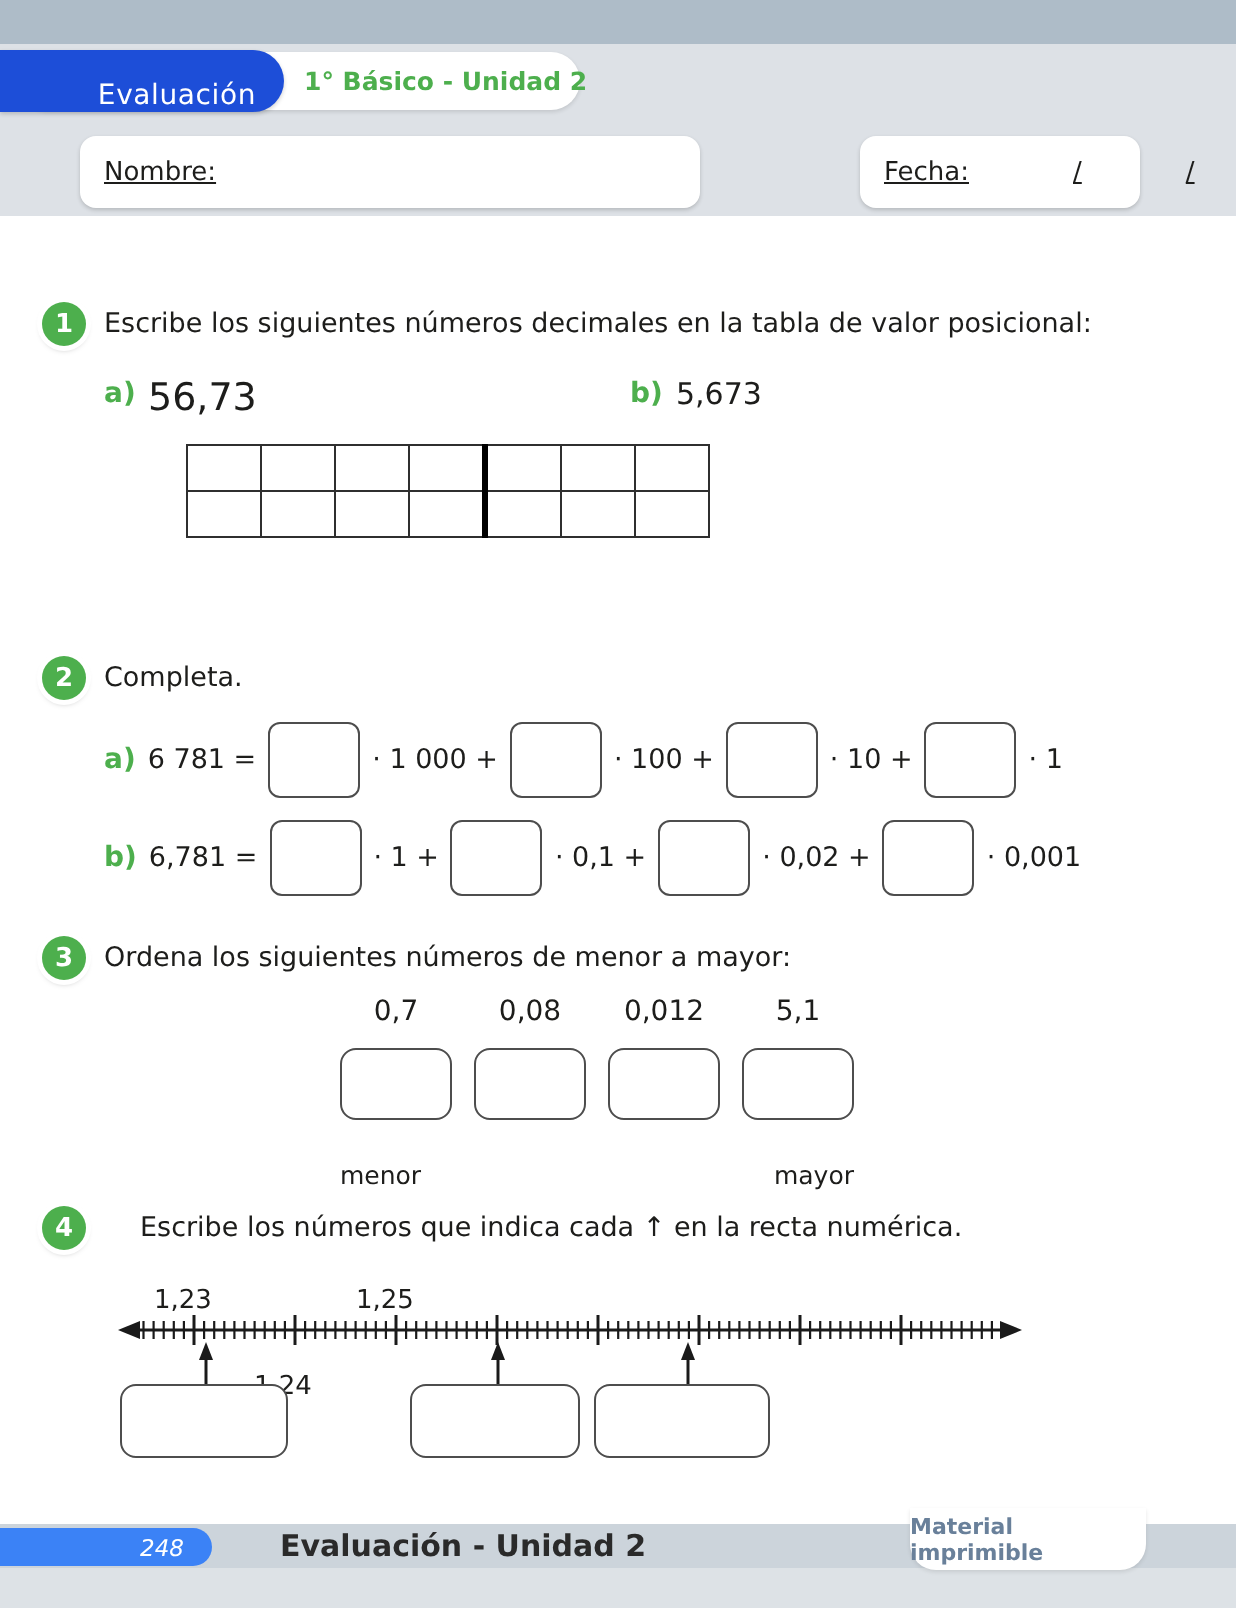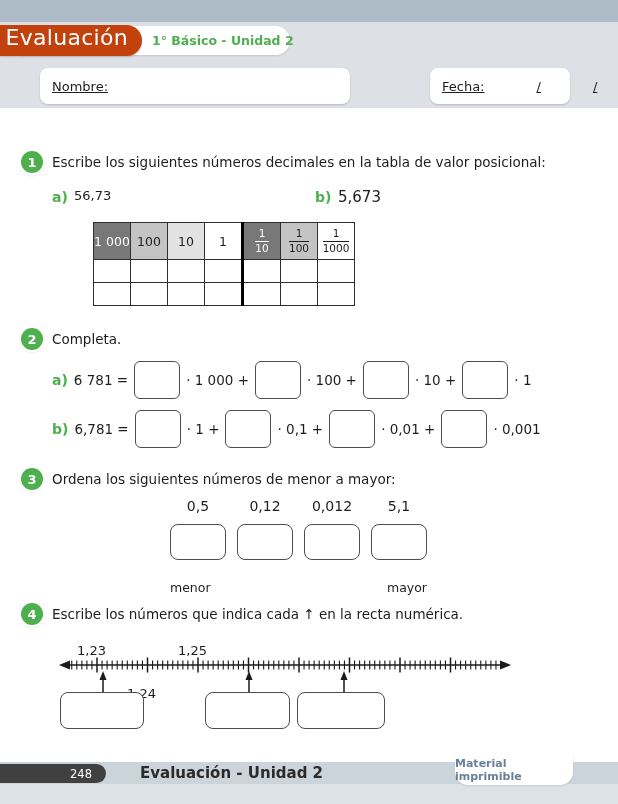--- a/index.html
+++ b/index.html
@@ -5,23 +5,23 @@
   html,body{margin:0;padding:0;}
   body{width:618px;height:804px;position:relative;background:#fff;
        font-family:"DejaVu Sans","Liberation Sans",sans-serif;color:#1d1d1b;overflow:hidden;}
   .abs{position:absolute;}
 
   
   .top-strip{left:0;top:0;width:618px;height:22px;background:#aebcc8;}
   .header-bg{left:0;top:22px;width:618px;height:86px;background:#dde1e6;}
   .badge-white-pill{left:10px;top:26px;width:280px;height:29px;background:#fff;
       border-radius:15px;box-shadow:0 1px 2px rgba(0,0,0,.12);}
-  .badge-green-pill{left:0;top:25px;width:142px;height:31px;background:#c2410c;
-      border-radius:0 16px 16px 0;color:#fff;font-size:22px;letter-spacing:.3px;
-      display:flex;align-items:flex-start;justify-content:flex-end;padding-right:14px;
+  .badge-green-pill{left:0;top:25px;width:142px;height:31px;background:#1d4ed8;
+      border-radius:0 16px 16px 0;color:#fff;font-size:14px;letter-spacing:.3px;
+      display:flex;align-items:flex-end;justify-content:flex-end;padding-right:14px;
       box-sizing:border-box;box-shadow:0 1px 2px rgba(0,0,0,.18);}
   .badge-subtitle{left:152px;top:33px;color:#4daf4d;font-weight:bold;font-size:12.5px;}
   .field-box{background:#fff;border-radius:8px;box-shadow:0 1px 2px rgba(0,0,0,.18);
       display:flex;align-items:center;box-sizing:border-box;font-size:13px;text-decoration:underline;}
   .name-box{left:40px;top:68px;width:310px;height:36px;padding-left:12px;}
   .date-box{left:430px;top:68px;width:140px;height:36px;padding-left:12px;gap:20px;}
   .date-slash{display:inline-block;margin-left:32px;}
 
   
   .qbadge{width:22px;height:22px;border-radius:50%;background:#4daf4d;color:#fff;
@@ -61,23 +61,23 @@
   .nl-label{font-size:13px;width:40px;}
   .nl-answer{border:1.5px solid #4d4d4d;border-radius:8px;background:#fff;
       box-sizing:border-box;height:37px;}
 
   
   .footer-bottom{left:0;top:784px;width:618px;height:20px;background:#dde2e6;}
   .footer-band{left:0;top:762px;width:618px;height:22px;background:#ccd4db;}
   .material-tab{left:455px;top:754px;width:118px;height:31px;background:#fff;
       border-radius:0 0 13px 13px;display:flex;align-items:center;justify-content:center;
       color:#69809a;font-size:11px;font-weight:bold;box-shadow:0 1px 2px rgba(0,0,0,.10);}
-  .page-pill{left:0;top:764px;width:106px;height:19px;background:#404040;color:#fff;
+  .page-pill{left:0;top:764px;width:106px;height:19px;background:#3b82f6;color:#fff;
       border-radius:0 10px 10px 0;font-size:11.5px;display:flex;align-items:center;
-      justify-content:flex-end;padding-right:14px;box-sizing:border-box;}
+      justify-content:flex-end;padding-right:14px;box-sizing:border-box;font-style:italic;}
   .footer-label{left:140px;top:764px;height:19px;line-height:19px;font-size:15px;
       font-weight:bold;color:#2a2a2a;}
 </style>
 </head>
 <body>
 
 <div class="abs top-strip"></div>
 <div class="abs header-bg"></div>
 <div class="abs badge-white-pill"></div>
 <div class="abs badge-green-pill">
@@ -93,50 +93,26 @@
   <span class="date-slash">/</span>
   <span class="date-slash">/</span>
 </div>
 
 <div class="abs qbadge" style="left:21px;top:151px;">
   <span>1</span>
 </div>
 <div class="abs qtext" style="left:52px;top:154px;">Escribe los siguientes números decimales en la tabla de valor posicional:</div>
 
 <span class="abs green-label" style="left:52px;top:189px;">a)</span>
-<span class="abs" style="left:74px;top:188px;font-size:13px;">56,73</span>
+<span class="abs" style="left:74px;top:188px;font-size:19px;">56,73</span>
 <span class="abs green-label" style="left:315px;top:189px;">b)</span>
 <span class="abs" style="left:338px;top:188px;font-size:15px;">5,673</span>
 
 <table class="abs pv-table" style="left:93px;top:222px;">
   <tbody>
-      <tr class="pv-head">
-    <td class="c-dark">1 000</td>
-    <td class="c-mid">100</td>
-    <td class="c-light">10</td>
-    <td class="divider">1</td>
-    <td class="c-dark">
-      <span class="frac">
-        <span class="fnum">1</span>
-        <span class="fden">10</span>
-      </span>
-    </td>
-    <td class="c-mid">
-      <span class="frac">
-        <span class="fnum">1</span>
-        <span class="fden">100</span>
-      </span>
-    </td>
-    <td>
-      <span class="frac">
-        <span class="fnum">1</span>
-        <span class="fden">1000</span>
-      </span>
-    </td>
-  </tr>
   <tr class="pv-row">
     <td></td>
         <td></td>
     <td></td>
         <td class="divider"></td>
     <td></td>
         <td></td>
     <td></td>
   </tr>
   <tr class="pv-row">
@@ -170,49 +146,49 @@
 </div>
 
 <div class="abs eq-row" style="left:52px;top:408px;height:42px;">
   <span class="green-label">b)</span>
   <span>6,781 =</span>
   <span class="eq-box"></span>
   <span>· 1 +</span>
   <span class="eq-box"></span>
   <span>· 0,1 +</span>
   <span class="eq-box"></span>
-  <span>· 0,01 +</span>
+  <span>· 0,02 +</span>
   <span class="eq-box"></span>
   <span>· 0,001</span>
 </div>
 
 <div class="abs qbadge" style="left:21px;top:468px;">
   <span>3</span>
 </div>
 <div class="abs qtext" style="left:52px;top:471px;">Ordena los siguientes números de menor a mayor:</div>
 
 <div class="abs order-grid" style="left:170px;top:498px;">
-  <div class="order-num">0,5</div>
-  <div class="order-num">0,12</div>
+  <div class="order-num">0,7</div>
+  <div class="order-num">0,08</div>
   <div class="order-num">0,012</div>
   <div class="order-num">5,1</div>
   <div class="order-box"></div>
   <div class="order-box"></div>
   <div class="order-box"></div>
   <div class="order-box"></div>
   <div class="order-cap">menor</div>
   <div class="order-cap"></div>
   <div class="order-cap"></div>
   <div class="order-cap cap-right">mayor</div>
 </div>
 
 <div class="abs qbadge" style="left:21px;top:603px;">
   <span>4</span>
 </div>
-<div class="abs qtext" style="left:52px;top:606px;">Escribe los números que indica cada ↑ en la recta numérica.</div>
+<div class="abs qtext" style="left:70px;top:606px;">Escribe los números que indica cada ↑ en la recta numérica.</div>
 
 <span class="abs nl-label" style="left:77px;top:643px;">1,23</span>
 <span class="abs nl-label" style="left:127px;top:643px;margin-top:43px;">1,24</span>
 <span class="abs nl-label" style="left:178px;top:643px;">1,25</span>
 
 <svg class="abs" style="left:55px;top:640px;" width="460" height="60" viewBox="0 0 460 60">
   <line x1="13" y1="25" x2="447" y2="25" stroke="#1a1a1a" stroke-width="1.6"></line>
   <polygon points="4,25 15,20.5 15,29.5" fill="#1a1a1a"></polygon>
   <polygon points="456,25 445,20.5 445,29.5" fill="#1a1a1a"></polygon>
   <g id="ticks">

